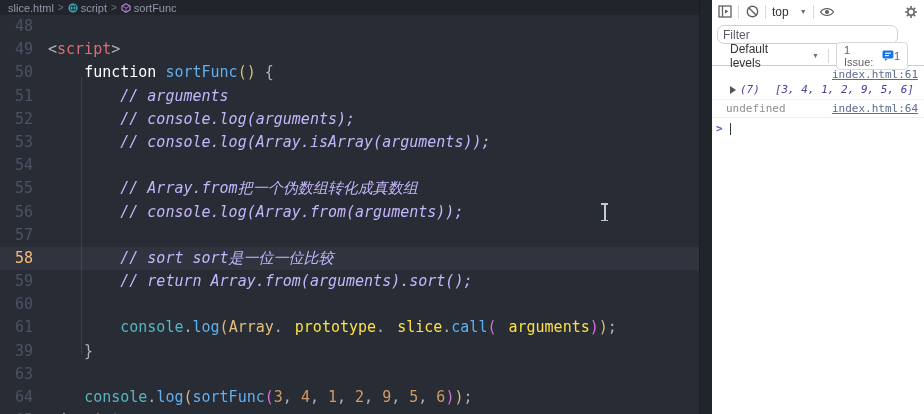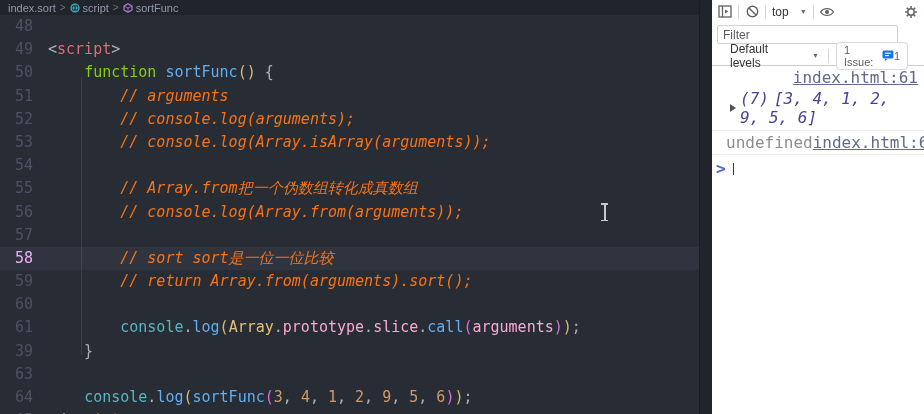--- a/index.html
+++ b/index.html
@@ -16,31 +16,31 @@
   .crumb { display:flex; align-items:center; gap:3px; cursor:pointer; }
   .sym-icon { width:10px; height:10px; display:inline-block; }
 
   .code-lines { position:relative; font-family:"DejaVu Sans Mono", monospace;
                 font-size:15px; }
   .indent-guide { position:absolute; left:81px; top:62px; height:278px; width:1px;
                   background:#3a3f4b; }
   .line { display:flex; height:23.2px; line-height:23.2px; width:100%; position:relative; }
   .line.current { background:rgba(160,175,210,0.07); }
   .ln { width:33px; flex:none; text-align:right; color:#4b5263; user-select:none; }
-  .line.current .ln { color:#f0abfc; }
+  .line.current .ln { color:#fdba74; }
   .code { white-space:pre; padding-left:15px; color:#abb2bf;text-align:center; }
 
   .tk-pu  { color:#abb2bf; }
   .tk-tag { color:#e06c75; }
-  .tk-kw  { color:#84cc16; }
+  .tk-kw  { color:#ffffff; }
   .tk-fn  { color:#61afef; }
-  .tk-cm  { color:#f97316; font-style:italic; }
+  .tk-cm  { color:#c4b5fd; font-style:italic; }
   .tk-obj { color:#56b6c2; }
   .tk-cls { color:#e5c07b; }
-  .tk-prop{ color:#f9a8d4; }
+  .tk-prop{ color:#fde047;margin-left:12px; }
   .tk-num { color:#d19a66; }
   .tk-b1  { color:#d7ba7d; }
   .tk-b2  { color:#d670d6; }
 
   .scroll-strip { position:absolute; right:0; top:0; width:13px; height:414px;
                   background:#20242b; border-left:1px solid #1a1d23; }
 
   
   .ibeam { position:absolute; left:600px; top:203px; width:9px; height:18px; }
   .ibeam .bar { position:absolute; left:4px; top:0; width:1.5px; height:18px; background:#c3c9d3; }
@@ -53,59 +53,59 @@
   .dt-toolbar { height:23px; display:flex; align-items:center; padding:0 4px; gap:4px; }
   .dt-btn { display:flex; align-items:center; justify-content:center; height:18px;
             min-width:18px; cursor:pointer; color:#5f6368; }
   .vsep { width:1px; height:14px; background:#d9d9d9; }
   .dt-select { font-size:12px; color:#333; display:flex; align-items:center; gap:11px;
                cursor:pointer; padding:0 2px; }
   .caret { font-size:7px; color:#6e6e6e; }
   .spacer { flex:1; }
 
   .dt-filter-row { height:23px; display:flex; align-items:center; padding:0 26px 0 5px; }
-  .dt-filter { width:100%; height:19px; border:1px solid #d0d0d0; border-radius:2px;
+  .dt-filter { width:100%; height:19px; border:1px solid #d0d0d0; border-radius:7px;
                font-size:12px; padding:0 5px; color:#333; outline:none;
                font-family:"Liberation Sans", sans-serif; }
   .dt-filter::placeholder { color:#575c66; opacity:1; }
 
   .dt-levels-row { height:20px; display:flex; align-items:center; padding:0 16px; gap:7px;
                    border-bottom:1px solid #ccc; }
   .issue-chip { display:flex; align-items:center; border:1px solid #d9d9d9;
                 border-radius:4px; padding:1px 7px; font-size:11px; color:#5f6368;
                 cursor:pointer; background:#fff; }
 
-  .dt-console { font-family:"DejaVu Sans Mono", monospace; font-size:16px; }
+  .dt-console { font-family:"DejaVu Sans Mono", monospace; font-size:11px; }
   .msg { border-bottom:1px solid #f0f0f0; padding:2px 6px 2px 4px; }
   .msg-link-line { text-align:right; }
   .src-link { color:#5d6b8f; text-decoration:underline; cursor:pointer; }
   .arr-line { display:flex; align-items:center; gap:4px; padding:2px 0 1px 14px; }
   .tri { width:0; height:0; border-left:6px solid #545454; border-top:4px solid transparent;
          border-bottom:4px solid transparent; cursor:pointer; flex:none; }
-  .arr-preview { font-style:italic; color:#45459c; }
+  .arr-preview { font-style:italic; color:#45459c;margin-left:10px; }
   .arr-count { font-style:italic; color:#45459c; margin-right:5px; }
   .msg-flex { display:flex; justify-content:space-between; align-items:center; }
   .undef { color:#8e8e8e; padding-left:10px; }
   .prompt-row { display:flex; align-items:center; padding:4px 4px; }
   .chev { color:#5565d4; font-weight:bold; margin-right:7px; }
   .cursor-line { width:1px; height:12px; background:#303942; }
 
   .watermark { position:absolute; right:12px; bottom:8px; font-size:17px; color:#dadada;
                font-family:"Liberation Sans", sans-serif; letter-spacing:1px; }
 </style>
 </head>
 <body>
 
 <div class="stage">
 
   <div class="editor">
 
     <div class="breadcrumb">
       <span class="crumb">
-        <span>index.sort</span>
+        <span>slice.html</span>
       </span>
       <span class="sep">&gt;</span>
       <span class="crumb">
         <span class="sym-icon">
           <svg width="10" height="10" viewBox="0 0 10 10">
               <circle cx="5" cy="5" r="4" fill="none" stroke="#3fb6c9" stroke-width="1.2"></circle>
               <path d="M1 5 h8 M5 1 c2 2 2 6 0 8 M5 1 c-2 2 -2 6 0 8" fill="none" stroke="#3fb6c9" stroke-width="0.8"></path>
             </svg>
         </span>
         <span>script</span>

